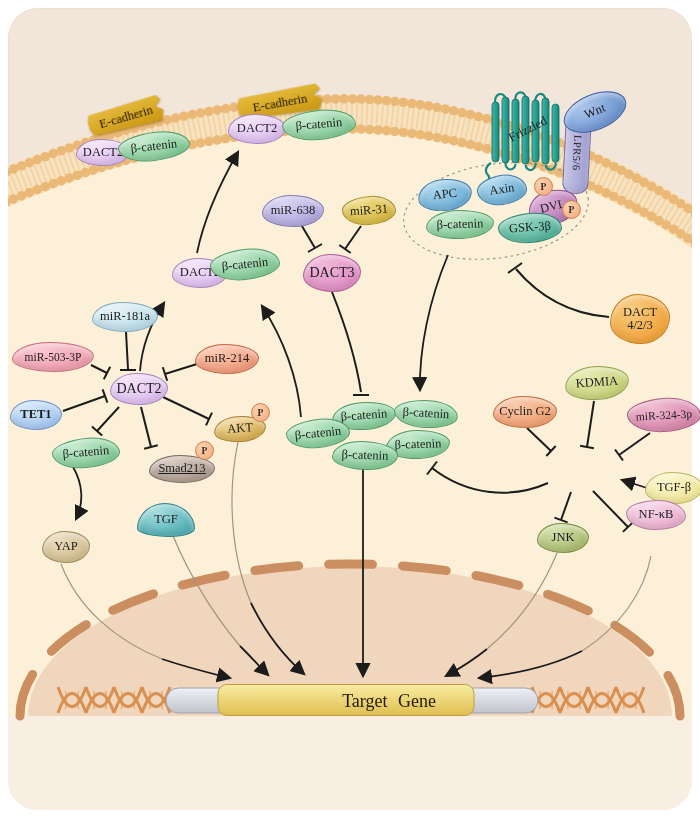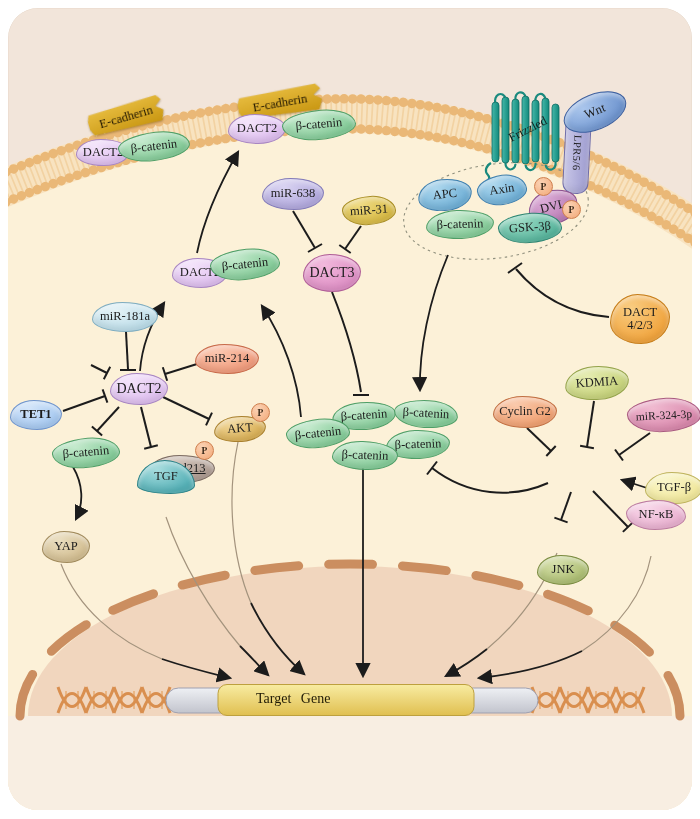--- a/index.html
+++ b/index.html
@@ -29,21 +29,21 @@
   .c-akt   {background:radial-gradient(ellipse at 35% 28%,#f0d699,#d9af55 72%);border-color:#a9802e;}
   .c-smad  {background:radial-gradient(ellipse at 35% 28%,#d3c5bb,#ae9c92 72%);border-color:#7d6c62;}
   .c-tgf   {background:radial-gradient(ellipse at 35% 28%,#a6dcde,#55b0b6 72%);border-color:#2a8086;}
   .c-yap   {background:radial-gradient(ellipse at 35% 28%,#eadec0,#d2bd90 72%);border-color:#a08a5c;}
   .c-d123  {background:radial-gradient(ellipse at 35% 28%,#f9cd82,#f0a33c 72%);border-color:#c57d1a;}
   .c-cyc   {background:radial-gradient(ellipse at 35% 28%,#fac9ab,#f0a071 72%);border-color:#c06f42;}
   .c-kdm   {background:radial-gradient(ellipse at 35% 28%,#e5ecb0,#c6d27a 72%);border-color:#93a24a;}
   .c-m324  {background:radial-gradient(ellipse at 35% 28%,#f0b9d0,#d988ac 72%);border-color:#a95a80;}
   .c-dact1 {background:radial-gradient(ellipse at 35% 28%,#bfcdf4,#8ca3e3 72%);border-color:#5a75bc;}
   .c-tgfb  {background:radial-gradient(ellipse at 35% 28%,#faf6cb,#f0e79a 72%);border-color:#bfb45f;}
-  .c-jnk   {background:radial-gradient(ellipse at 35% 28%,#d5dfa9,#acbd72 72%);border-color:#7b8c42;margin-top:32px;}
+  .c-jnk   {background:radial-gradient(ellipse at 35% 28%,#d5dfa9,#acbd72 72%);border-color:#7b8c42;}
   .c-nfkb  {background:radial-gradient(ellipse at 35% 28%,#f8d7e9,#e9b0d0 72%);border-color:#bb7ba0;}
   .c-wnt   {background:radial-gradient(ellipse at 35% 28%,#a9c5ec,#6f95cf 72%);border-color:#3d5f9e;}
   .c-lpr   {background:linear-gradient(90deg,#c9c7e8,#9e9cd0);border-color:#6f6daa;}
   .banner-wrap{position:absolute;filter:drop-shadow(0 1px 1px rgba(90,60,0,.45));}
   .banner{width:100%;height:100%;display:flex;align-items:center;justify-content:center;
           clip-path:polygon(0% 30%,3% 6%,95% 0%,100% 20%,91% 40%,100% 62%,95% 100%,4% 86%,0% 60%);
           background:linear-gradient(175deg,#e7bc3f,#c99712);font-size:12.5px;color:#201600;}
   .pbadge{position:absolute;width:17px;height:17px;border-radius:50%;
           background:radial-gradient(circle at 35% 30%,#fbd3b5,#f2a877);
           border:1px solid #cf7f4e;font-weight:bold;font-size:9.5px;
@@ -250,47 +250,48 @@
 <div class="pbadge" style="left:534px;top:177px;">P</div>
 <div class="pbadge" style="left:562px;top:200px;">P</div>
 <div class="blob c-green" style="left:426px;top:210px;width:66px;height:27px;transform:rotate(-2deg);">β-catenin</div>
 <div class="blob c-gsk r2" style="left:498px;top:213px;width:62px;height:28px;transform:rotate(-4deg);">GSK-3β</div>
 
 <div class="blob c-d123 two-line" style="left:610px;top:294px;width:58px;height:48px;">
   <span>DACT</span>
   <span>4/2/3</span>
 </div>
 
-<div class="blob c-m638" style="left:262px;top:178px;width:60px;height:30px;text-align:right;">miR-638</div>
+<div class="blob c-m638" style="left:262px;top:195px;width:60px;height:30px;text-align:right;">miR-638</div>
 <div class="blob c-m31 r2" style="left:342px;top:196px;width:52px;height:27px;transform:rotate(-4deg);">miR-31</div>
 <div class="blob c-dact3 lg" style="left:303px;top:254px;width:56px;height:36px;">DACT3</div>
 
 <div class="blob c-lav" style="left:172px;top:258px;width:54px;height:28px;">DACT2</div>
 <div class="blob c-green r2" style="left:210px;top:249px;width:68px;height:29px;transform:rotate(-6deg);">β-catenin</div>
 
 <div class="blob c-m181" style="left:92px;top:302px;width:64px;height:28px;">miR-181a</div>
+<div class="blob c-m503 sm" style="left:12px;top:342px;width:80px;height:28px;">miR-503-3P</div>
 <div class="blob c-tet1" style="left:10px;top:400px;width:50px;height:28px;font-weight:bold;">TET1</div>
 <div class="blob c-lav lg" style="left:110px;top:373px;width:56px;height:30px;">DACT2</div>
 <div class="blob c-m214" style="left:195px;top:344px;width:62px;height:28px;">miR-214</div>
 <div class="blob c-akt" style="left:214px;top:416px;width:50px;height:24px;transform:rotate(-4deg);">AKT</div>
 <div class="pbadge" style="left:251px;top:403px;">P</div>
 <div class="blob c-green r2" style="left:52px;top:438px;width:66px;height:28px;transform:rotate(-5deg);">β-catenin</div>
 <div class="blob c-smad" style="left:149px;top:455px;width:64px;height:26px;text-decoration:underline;">Smad213</div>
 <div class="pbadge" style="left:195px;top:441px;">P</div>
-<div class="blob c-tgf" style="left:137px;top:460px;width:56px;height:32px;border-radius:48% 52% 42% 58% / 75% 75% 25% 25%;">TGF</div>
+<div class="blob c-tgf" style="left:137px;top:503px;width:56px;height:32px;border-radius:48% 52% 42% 58% / 75% 75% 25% 25%;">TGF</div>
 <div class="blob c-yap" style="left:42px;top:531px;width:46px;height:30px;">YAP</div>
 
 <div class="blob c-green" style="left:332px;top:402px;width:62px;height:26px;transform:rotate(-4deg);">β-catenin</div>
 <div class="blob c-green r2" style="left:394px;top:400px;width:62px;height:26px;transform:rotate(3deg);">β-catenin</div>
 <div class="blob c-green r2" style="left:286px;top:419px;width:62px;height:27px;transform:rotate(-6deg);">β-catenin</div>
 <div class="blob c-green" style="left:386px;top:430px;width:62px;height:27px;transform:rotate(-2deg);">β-catenin</div>
 <div class="blob c-green" style="left:332px;top:441px;width:64px;height:27px;transform:rotate(2deg);">β-catenin</div>
 
 <div class="blob c-cyc" style="left:493px;top:396px;width:62px;height:30px;">Cyclin G2</div>
 <div class="blob c-kdm" style="left:565px;top:366px;width:62px;height:32px;transform:rotate(-4deg);">KDMIA</div>
 <div class="blob c-m324 sm r2" style="left:627px;top:398px;width:72px;height:32px;transform:rotate(-3deg);">miR-324-3p</div>
 <div class="blob c-tgfb" style="left:645px;top:472px;width:56px;height:30px;">TGF-β</div>
 <div class="blob c-jnk" style="left:537px;top:523px;width:50px;height:28px;">JNK</div>
 <div class="blob c-nfkb r2" style="left:626px;top:500px;width:58px;height:28px;">NF-κB</div>
 
-<div class="freelabel" style="left:256px;top:691px;width:180px;text-align:left;font-size:14px;word-spacing:6px;color:#201a05;">Target Gene</div>
+<div class="freelabel" style="left:256px;top:691px;width:180px;text-align:right;font-size:18px;word-spacing:6px;color:#201a05;">Target Gene</div>
 
 </div>
 
 </body></html>

